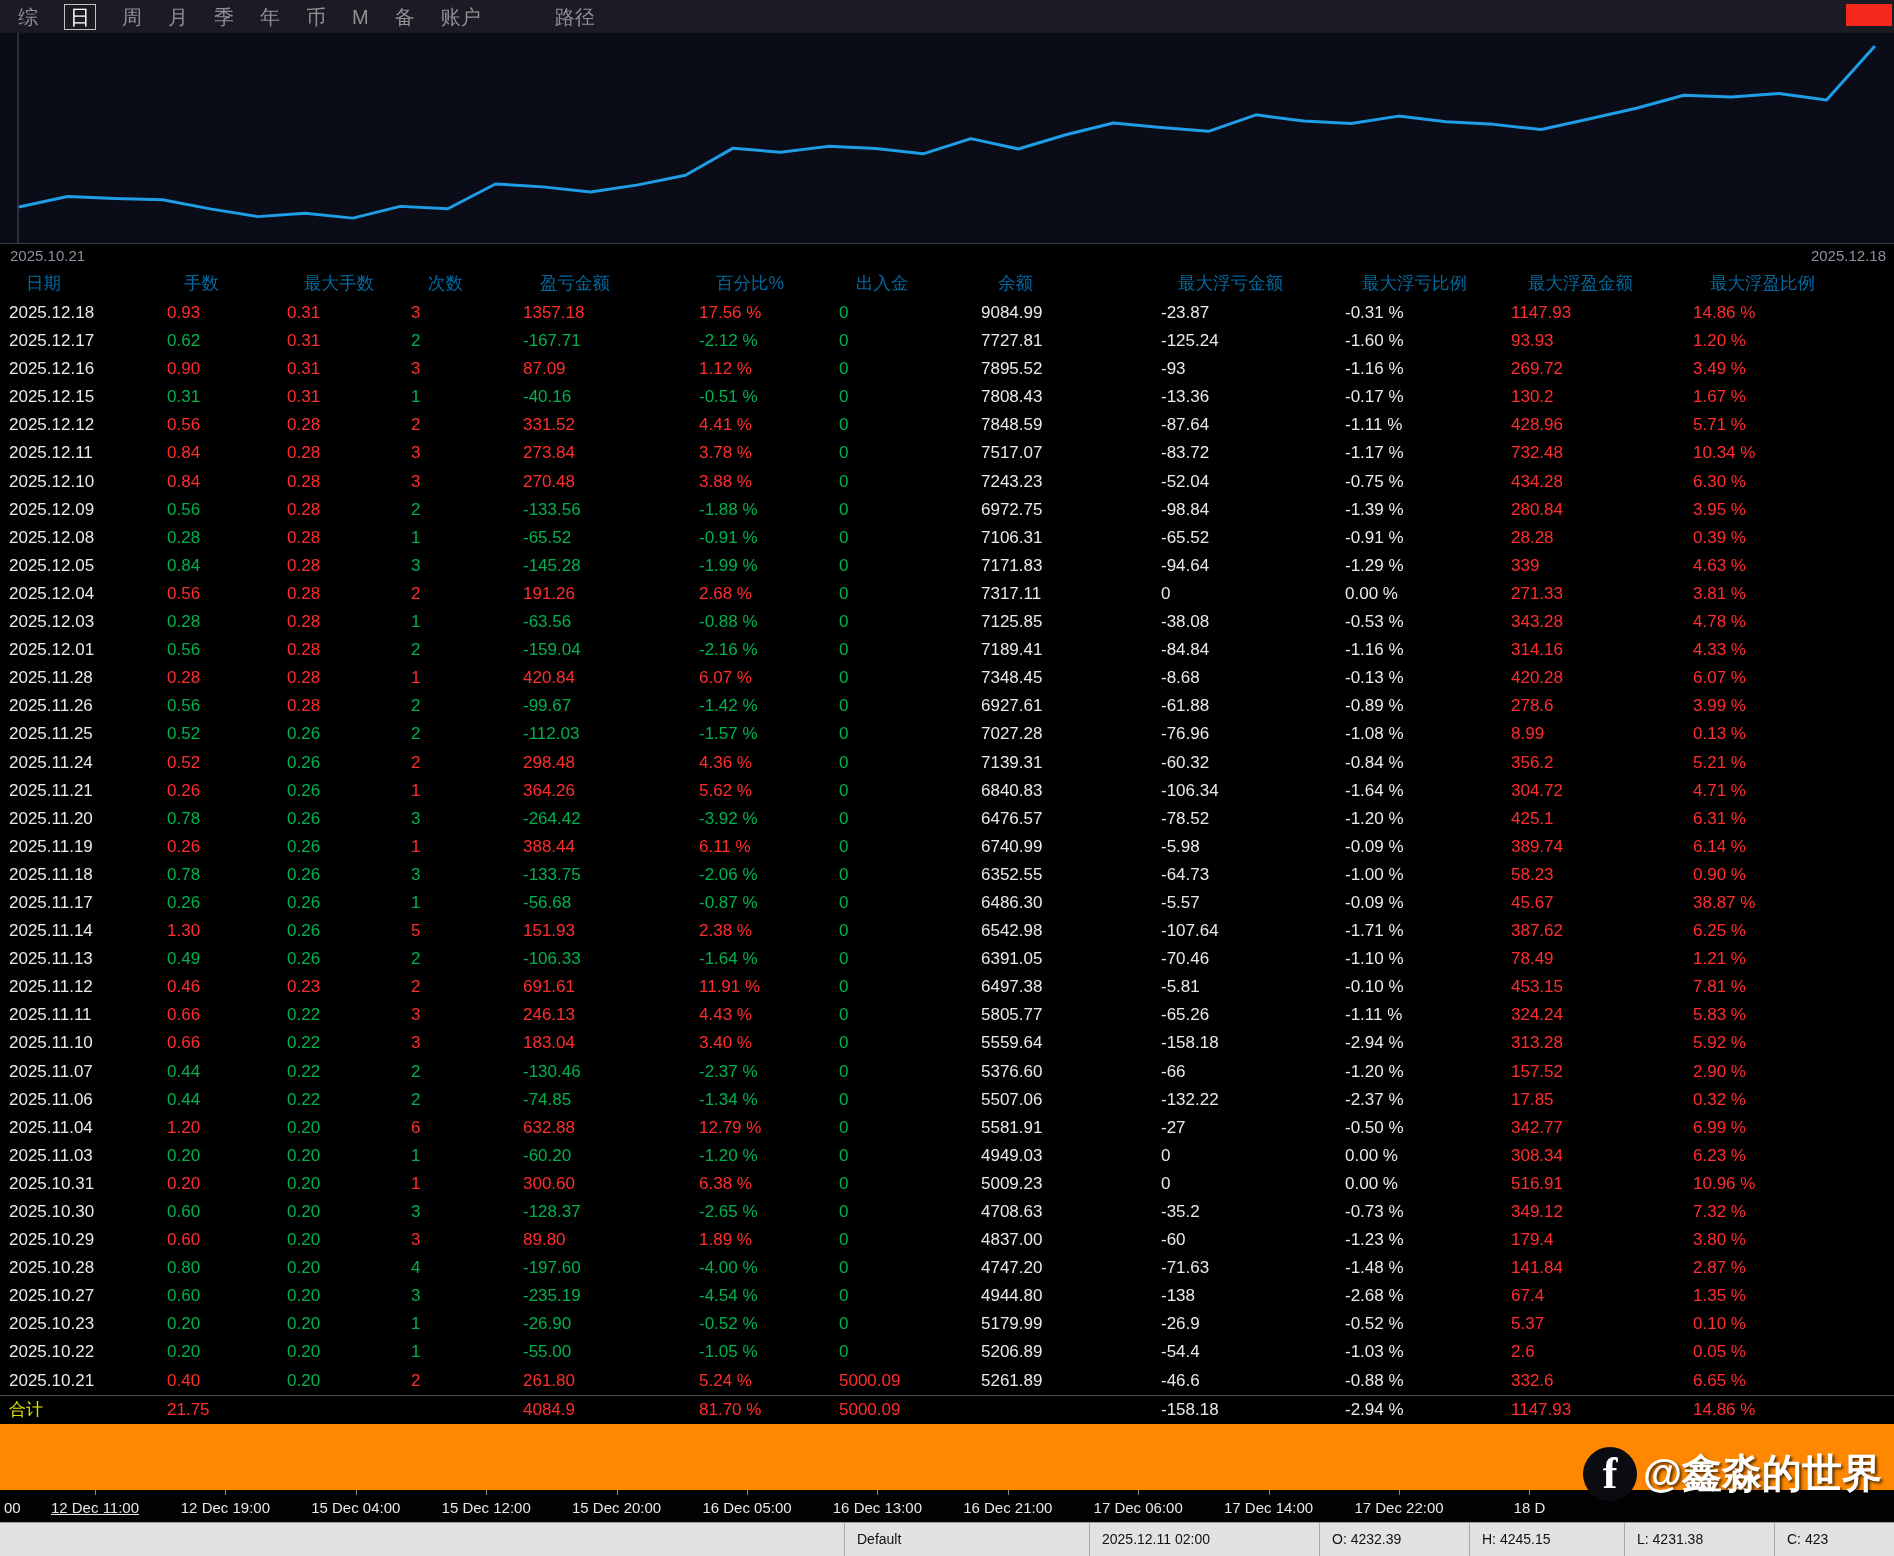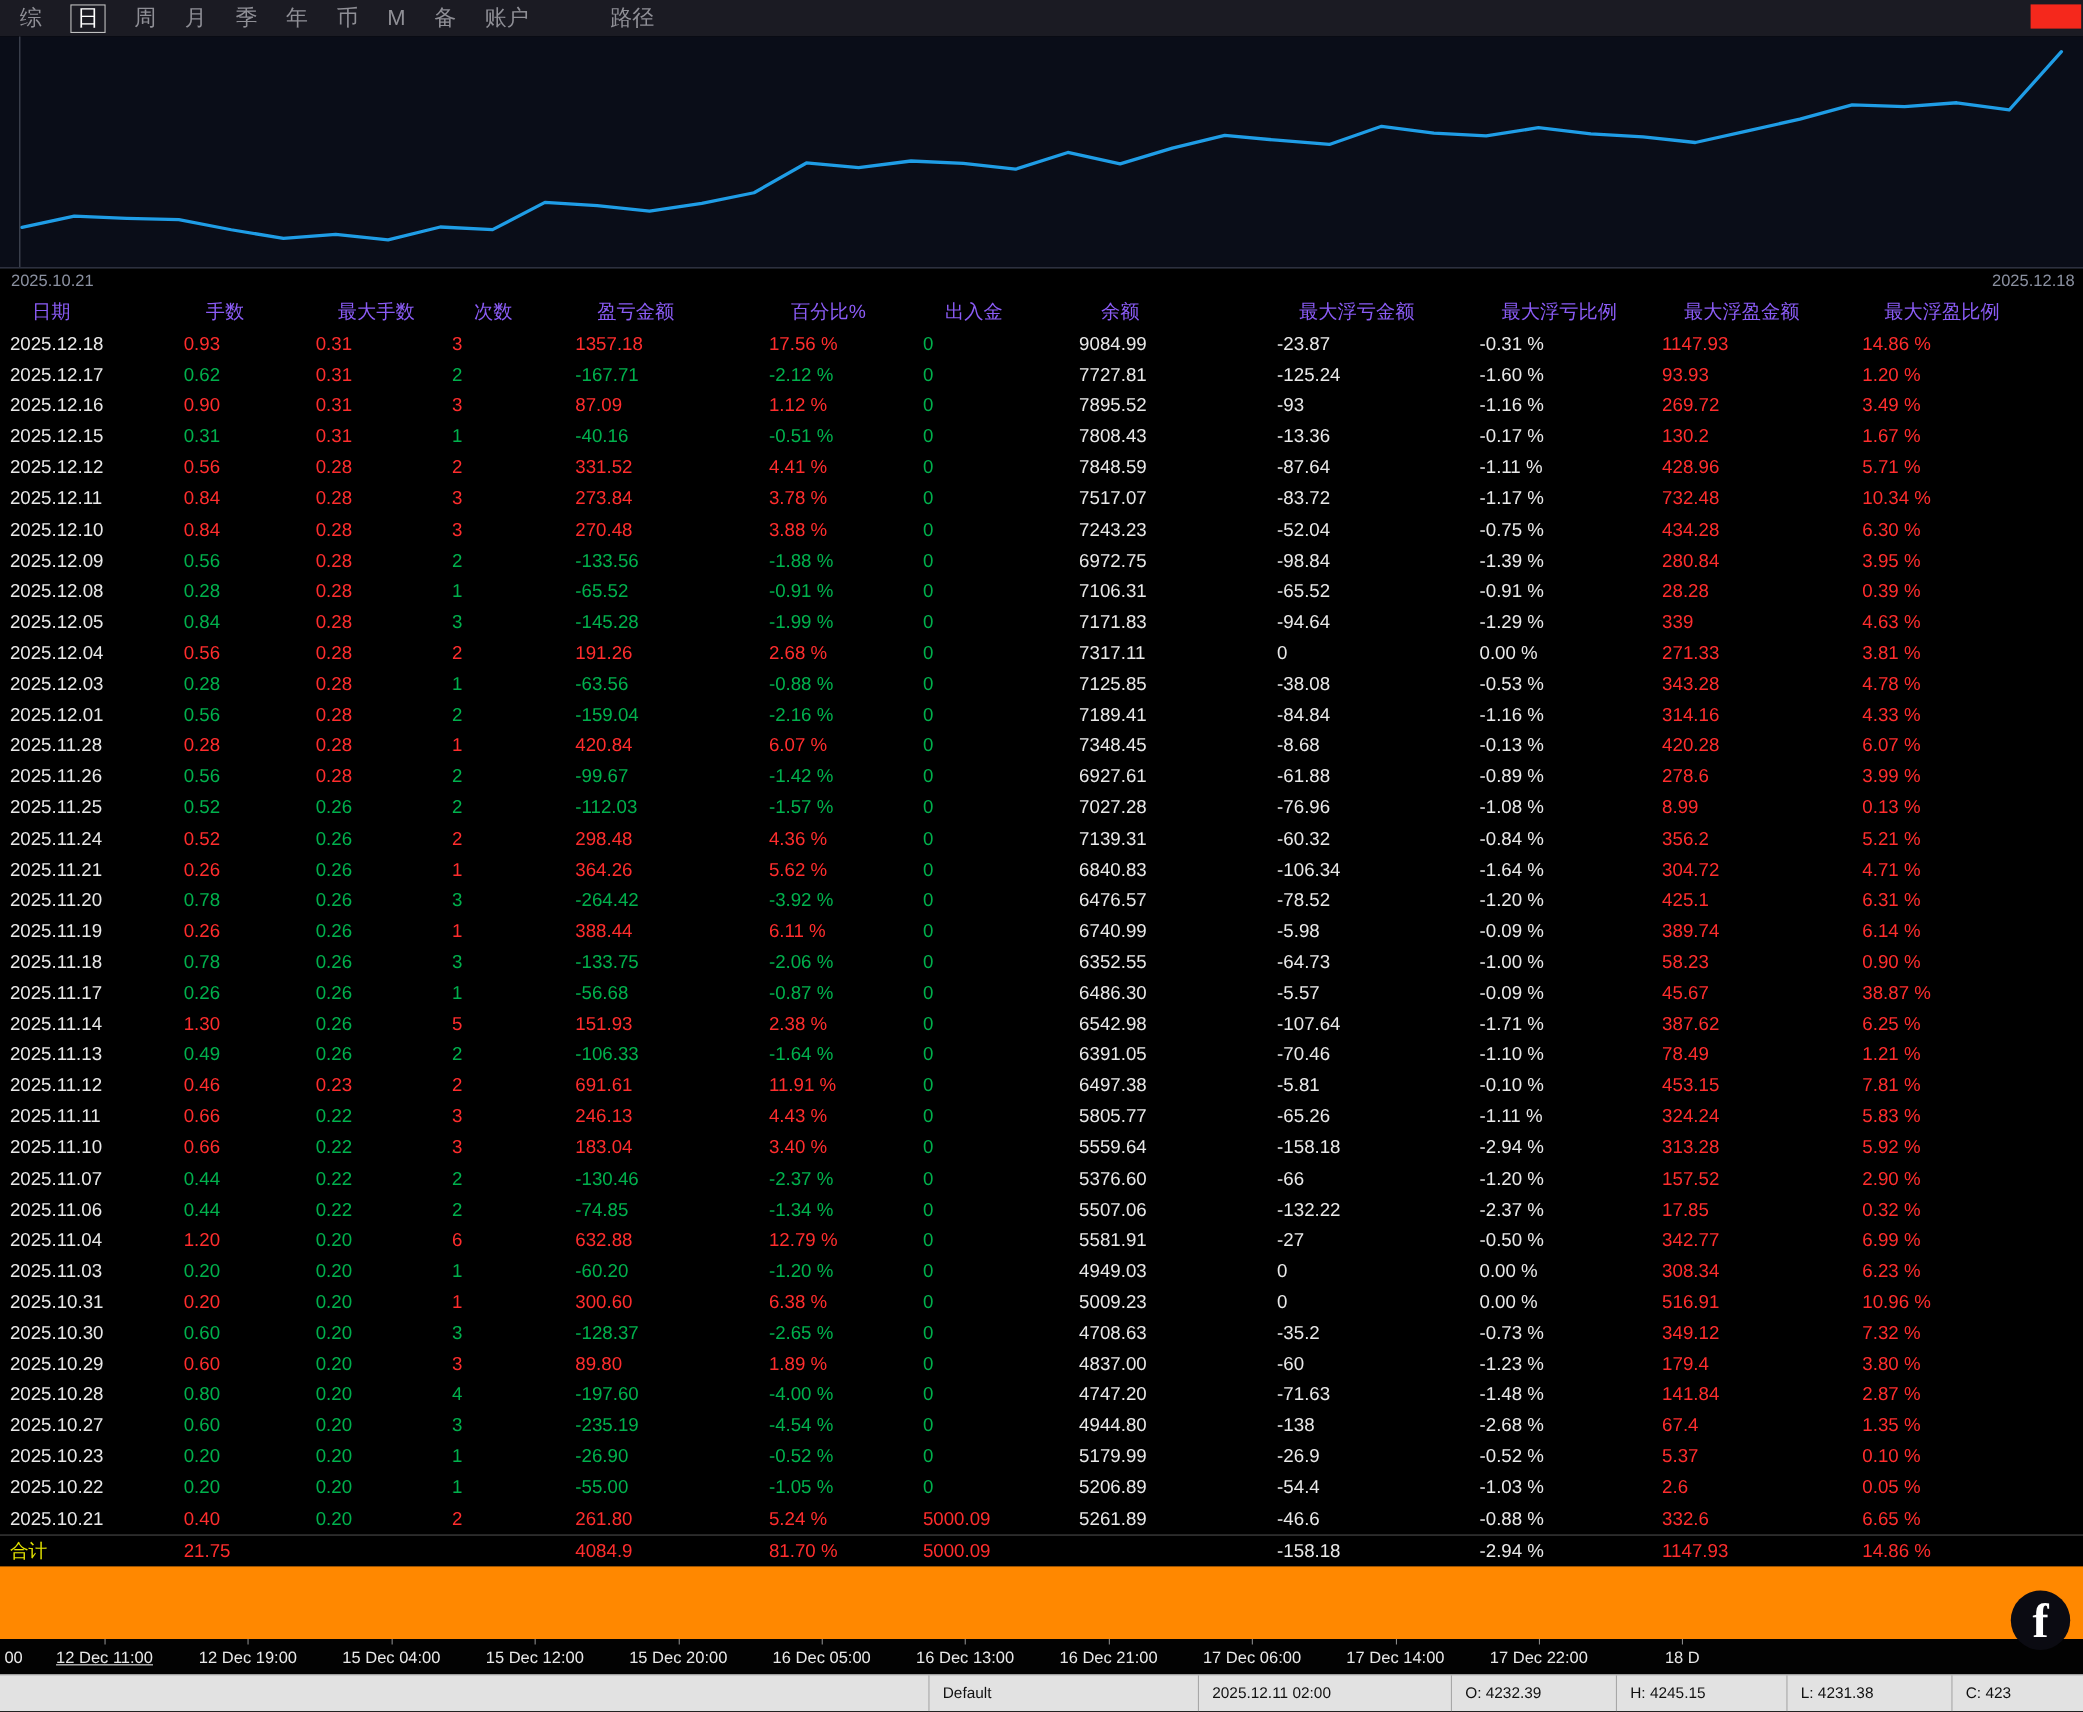--- a/index.html
+++ b/index.html
@@ -22,21 +22,21 @@
   #equity-line{stroke-width:3;fill:none;stroke-linejoin:round;stroke-linecap:round;}
   .chart-dates{position:absolute;top:247px;left:0;width:1894px;height:20px;color:#8a90a0;font-size:15px;}
   .cd-left{position:absolute;left:10px;}
   .cd-right{position:absolute;right:8px;}
 
   
   .table{position:absolute;top:268px;left:0;width:1894px;}
   .thead,.trow{display:grid;
     grid-template-columns:158px 120px 124px 112px 176px 140px 142px 180px 184px 166px 182px 210px;}
   .thead{height:31px;}
-  .hcell{color:#8b5cf6;font-size:17.5px;line-height:31px;padding-left:9px;white-space:nowrap;margin-left:20px;}
+  .hcell{color:#0369a1;font-size:17.5px;line-height:31px;padding-left:26px;white-space:nowrap;}
   .trow{height:28.1px;}
   .trow.total{border-top:1px solid #4a4a4a;}
   .cell{padding-left:9px;font-size:17px;line-height:28.1px;white-space:nowrap;overflow:hidden;}
   .cw{color:#e9e9e9;}
   .cr{color:#ff2d2d;}
   .cg{color:#00b14d;}
   .cy{color:#e4e400;}
 
   
   .orange-bar{position:absolute;top:1424px;left:0;width:1894px;height:66px;background:#ff8800;}
@@ -705,15 +705,16 @@
       <div class="sb-cell" style="width: 245px;">Default</div>
       <div class="sb-cell" style="width: 230px;">2025.12.11 02:00</div>
       <div class="sb-cell" style="width: 150px;">O: 4232.39</div>
       <div class="sb-cell" style="width: 155px;">H: 4245.15</div>
       <div class="sb-cell" style="width: 150px;">L: 4231.38</div>
       <div class="sb-cell" style="width: 120px;">C: 423</div>
     </div>
 
   <div class="watermark">
     <span class="fb-icon">f</span>
+    <span class="wm-text">@鑫淼的世界</span>
   </div>
 
 </div>
 
 </body></html>

